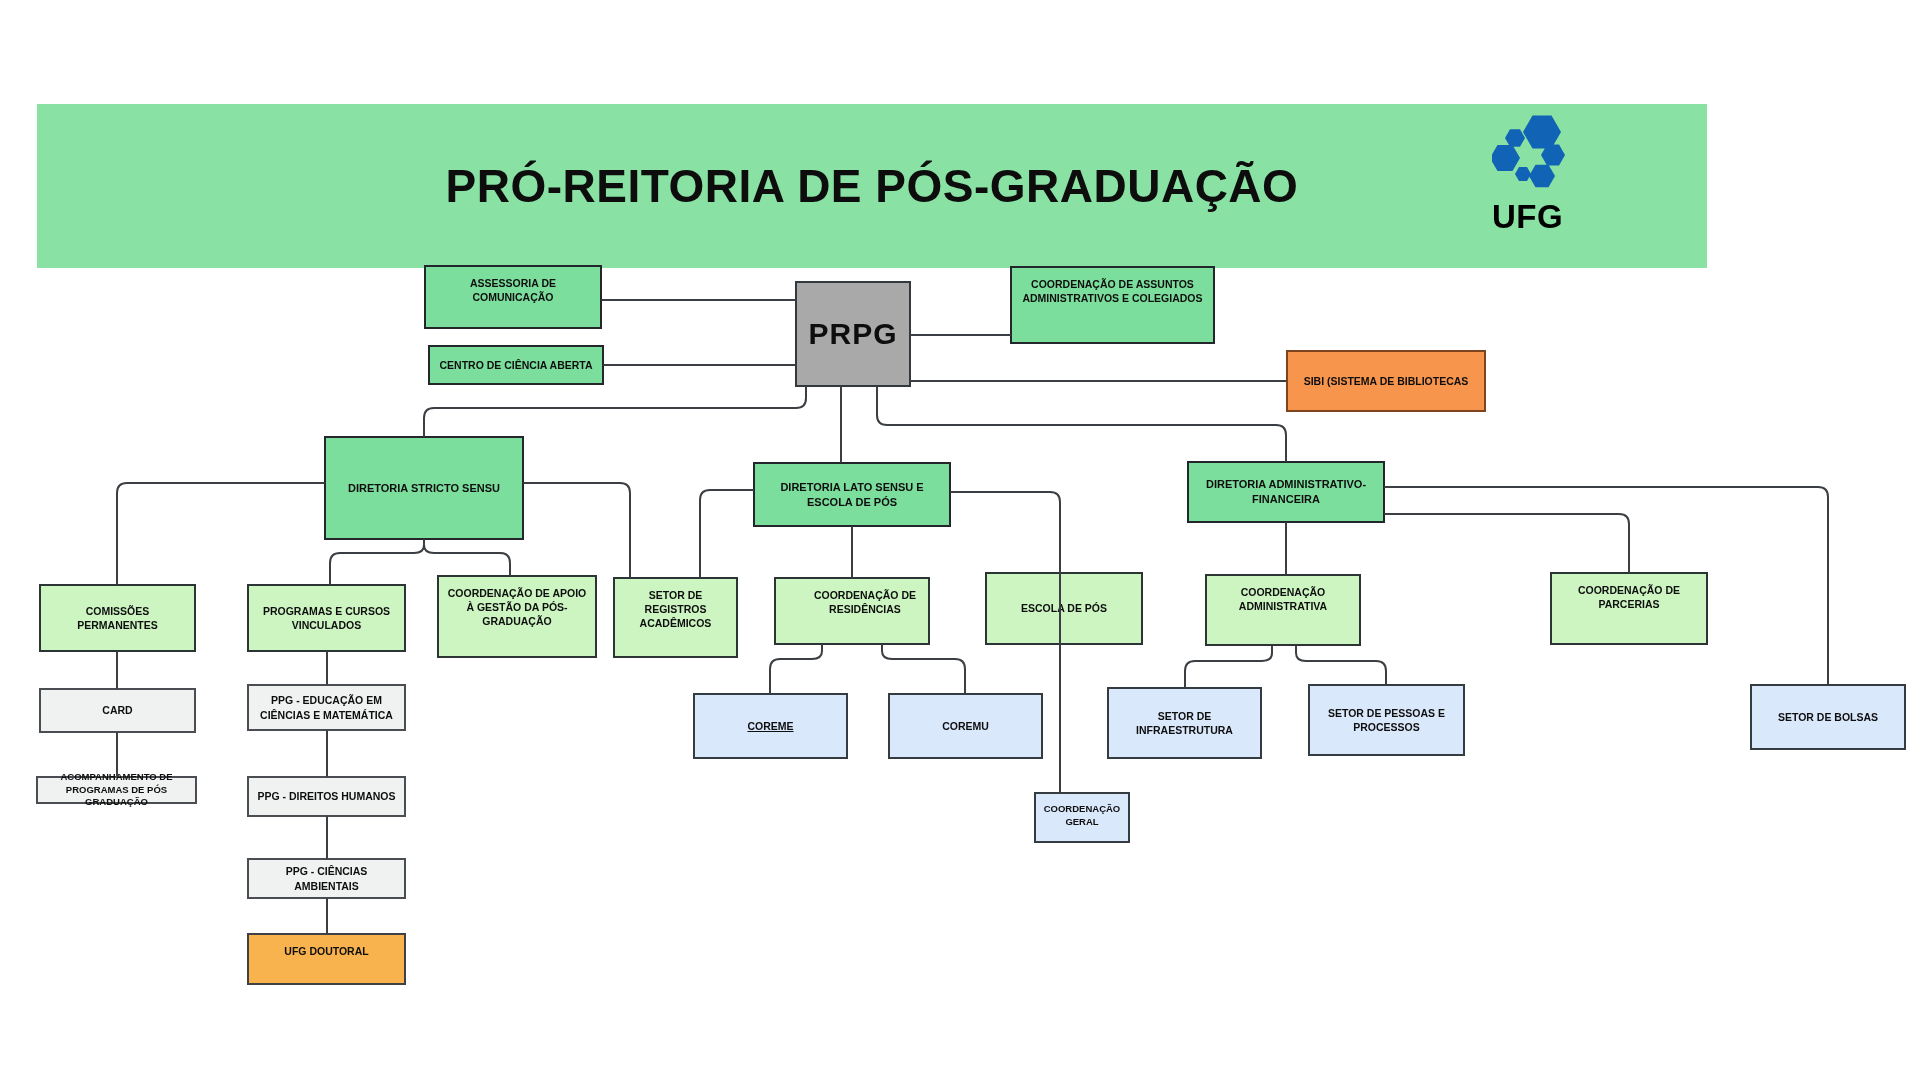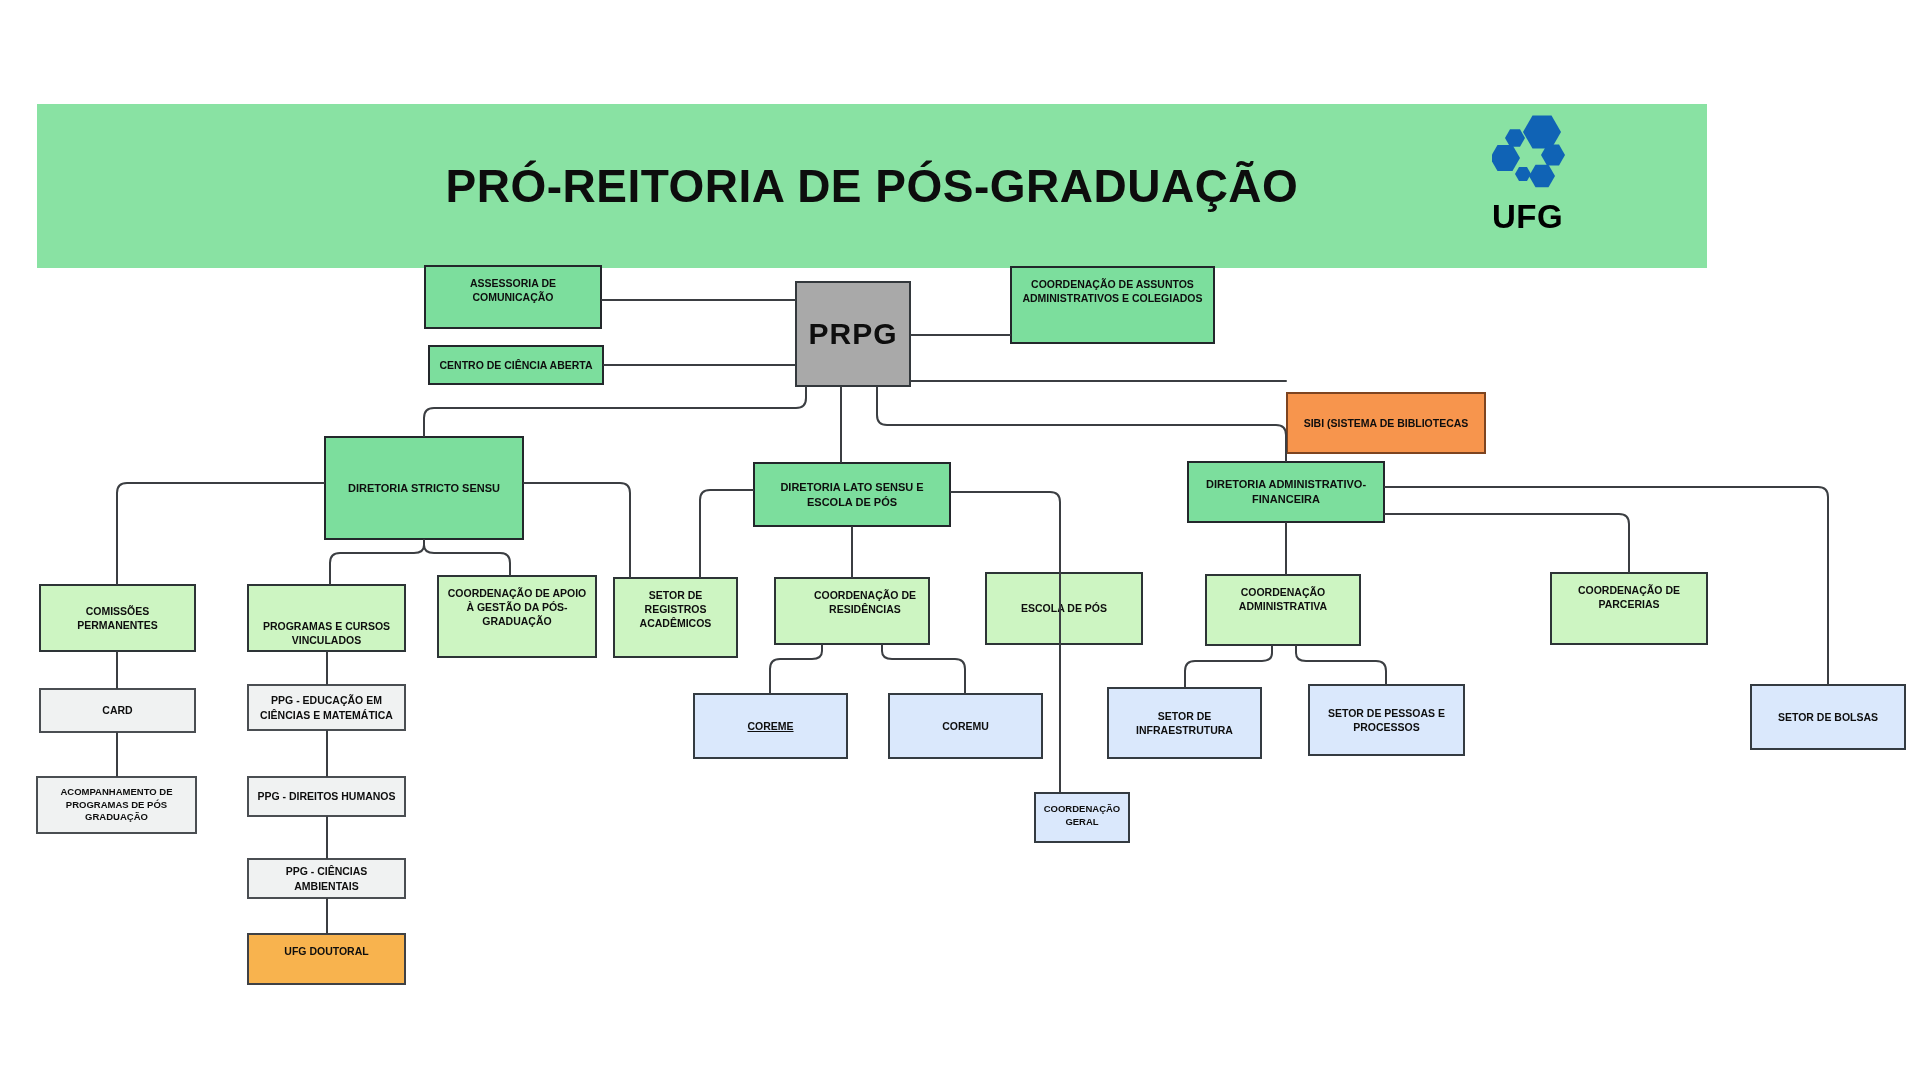--- a/index.html
+++ b/index.html
@@ -18,44 +18,44 @@
 
   
   .node{position:absolute;box-sizing:border-box;display:flex;align-items:center;justify-content:center;
         text-align:center;font-weight:700;font-size:10.5px;line-height:1.35;color:#0e0e0e;
         border:2px solid #2b3034;padding:3px 5px;}
   .top{align-items:flex-start;padding-top:9px;}
   .green {background:#7CDE9D;border-color:#23272b;}
   .lgreen{background:#CDF5C2;border-color:#2d3436;}
   .blue  {background:#DAE8FC;border-color:#343b41;}
   .lgray {background:#F0F2F2;border-color:#4a4e52;}
-  .orange{background:#F7954D;border-color:#7d4420;margin-top:42px;}
+  .orange{background:#F7954D;border-color:#7d4420;}
   .amber {background:#F8B34E;border-color:#3f4145;}
   .prpgbox{background:#A9A9A9;border-color:#33383c;font-size:30px;letter-spacing:1px;}
   .big{font-size:11px;}
 
   
   #b-assessoria{left:424px;top:265px;width:178px;height:64px;}
   #b-centro{left:428px;top:345px;width:176px;height:40px;}
   #b-prpg{left:795px;top:281px;width:116px;height:106px;}
   #b-coordAssuntos{left:1010px;top:266px;width:205px;height:78px;}
   #b-sibi{left:1286px;top:350px;width:200px;height:62px;}
   #b-stricto{left:324px;top:436px;width:200px;height:104px;}
   #b-lato{left:753px;top:462px;width:198px;height:65px;}
   #b-adminfin{left:1187px;top:461px;width:198px;height:62px;}
   #b-comissoes{left:39px;top:584px;width:157px;height:68px;}
-  #b-programas{left:247px;top:584px;width:159px;height:68px;align-items:flex-end;}
+  #b-programas{left:247px;top:584px;width:159px;height:68px;}
   #b-coordApoio{left:437px;top:575px;width:160px;height:83px;}
   #b-setorRegistros{left:613px;top:577px;width:125px;height:81px;}
   #b-coordResidencias{left:774px;top:577px;width:156px;height:68px;padding-left:31px;}
   #b-escolaPos{left:985px;top:572px;width:158px;height:73px;}
   #b-coordAdministrativa{left:1205px;top:574px;width:156px;height:72px;}
   #b-coordParcerias{left:1550px;top:572px;width:158px;height:73px;}
   #b-card{left:39px;top:688px;width:157px;height:45px;}
-  #b-acompanhamento{left:36px;top:776px;width:161px;height:58px;font-size:9.5px;}
+  #b-acompanhamento{left:36px;top:776px;width:161px;height:28px;font-size:9.5px;}
   #b-ppgEducacao{left:247px;top:684px;width:159px;height:47px;}
   #b-ppgDireitos{left:247px;top:776px;width:159px;height:41px;}
   #b-ppgCiencias{left:247px;top:858px;width:159px;height:41px;}
   #b-ufgDoutoral{left:247px;top:933px;width:159px;height:52px;}
   #b-coreme{left:693px;top:693px;width:155px;height:66px;text-decoration:underline;}
   #b-coremu{left:888px;top:693px;width:155px;height:66px;}
   #b-coordGeral{left:1034px;top:792px;width:96px;height:51px;font-size:9.5px;}
   #b-setorInfra{left:1107px;top:687px;width:155px;height:72px;}
   #b-setorPessoas{left:1308px;top:684px;width:157px;height:72px;}
   #b-setorBolsas{left:1750px;top:684px;width:156px;height:66px;}

